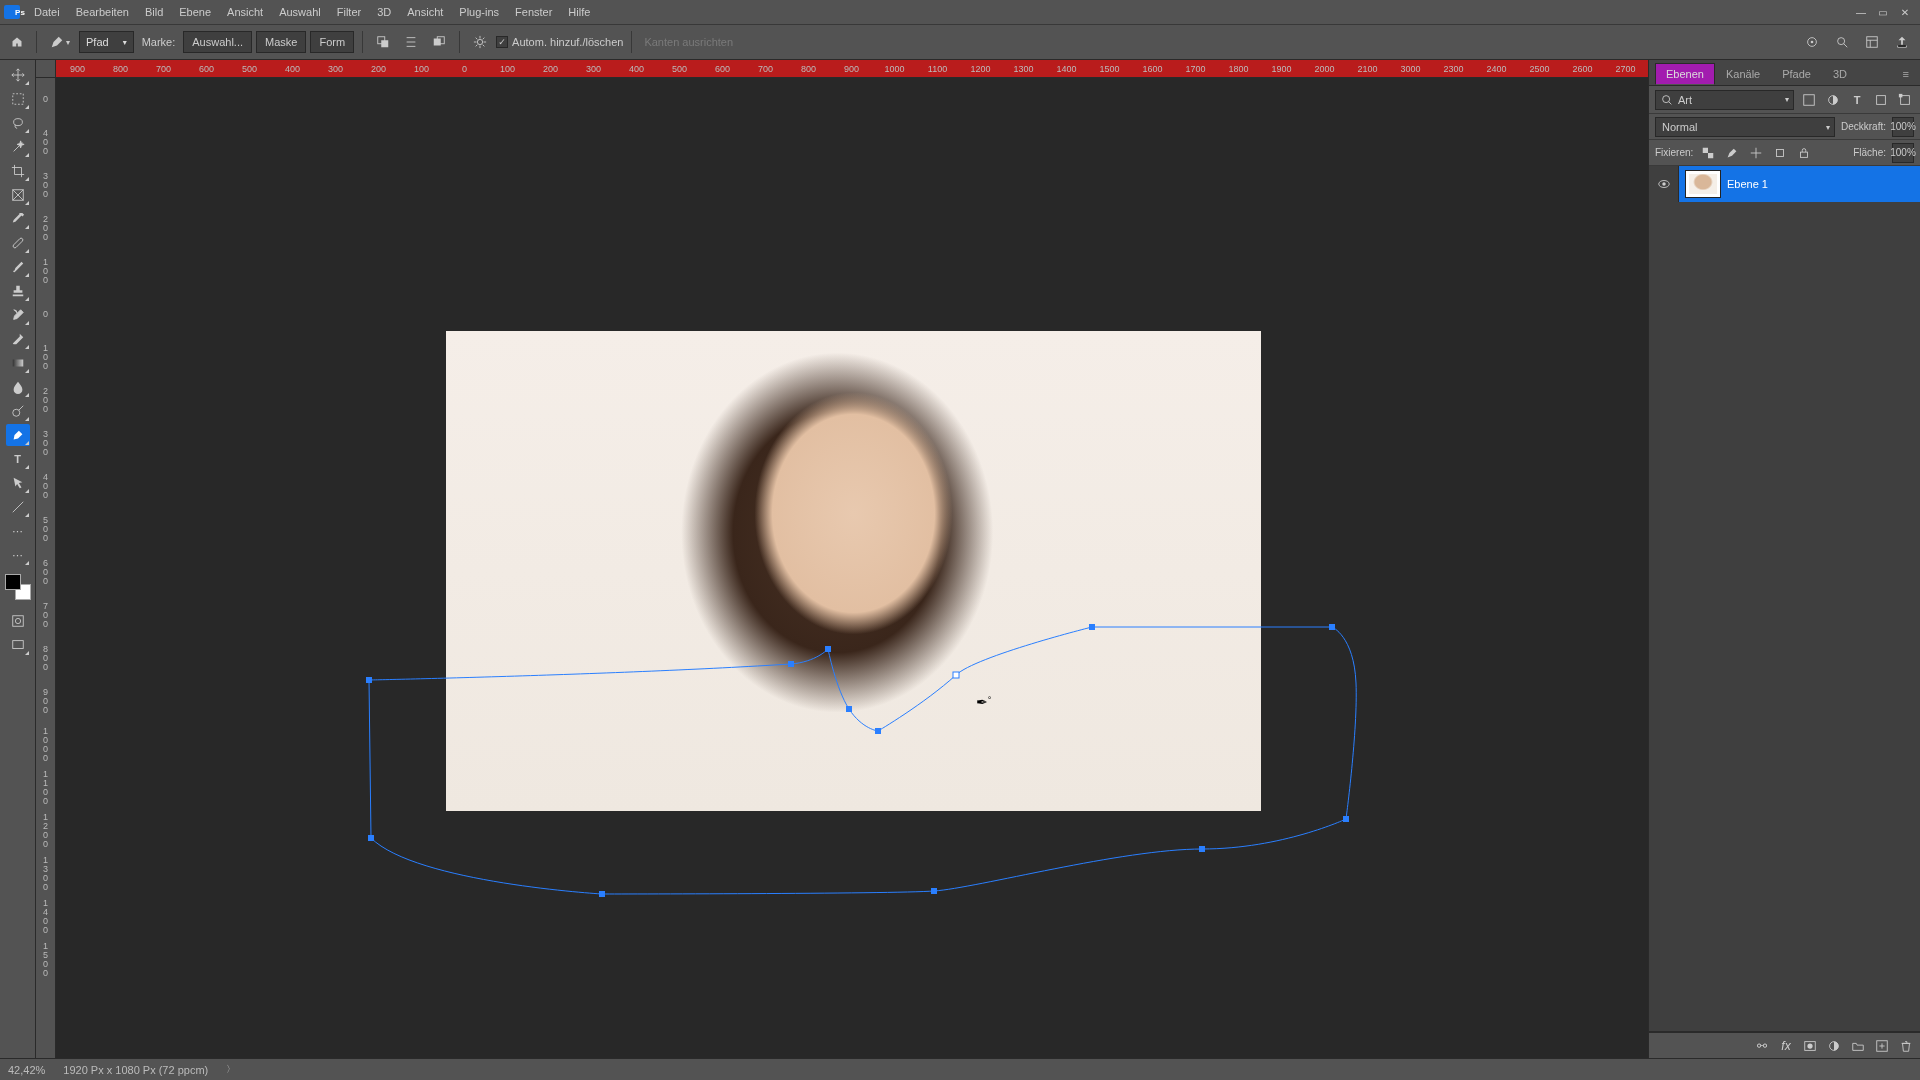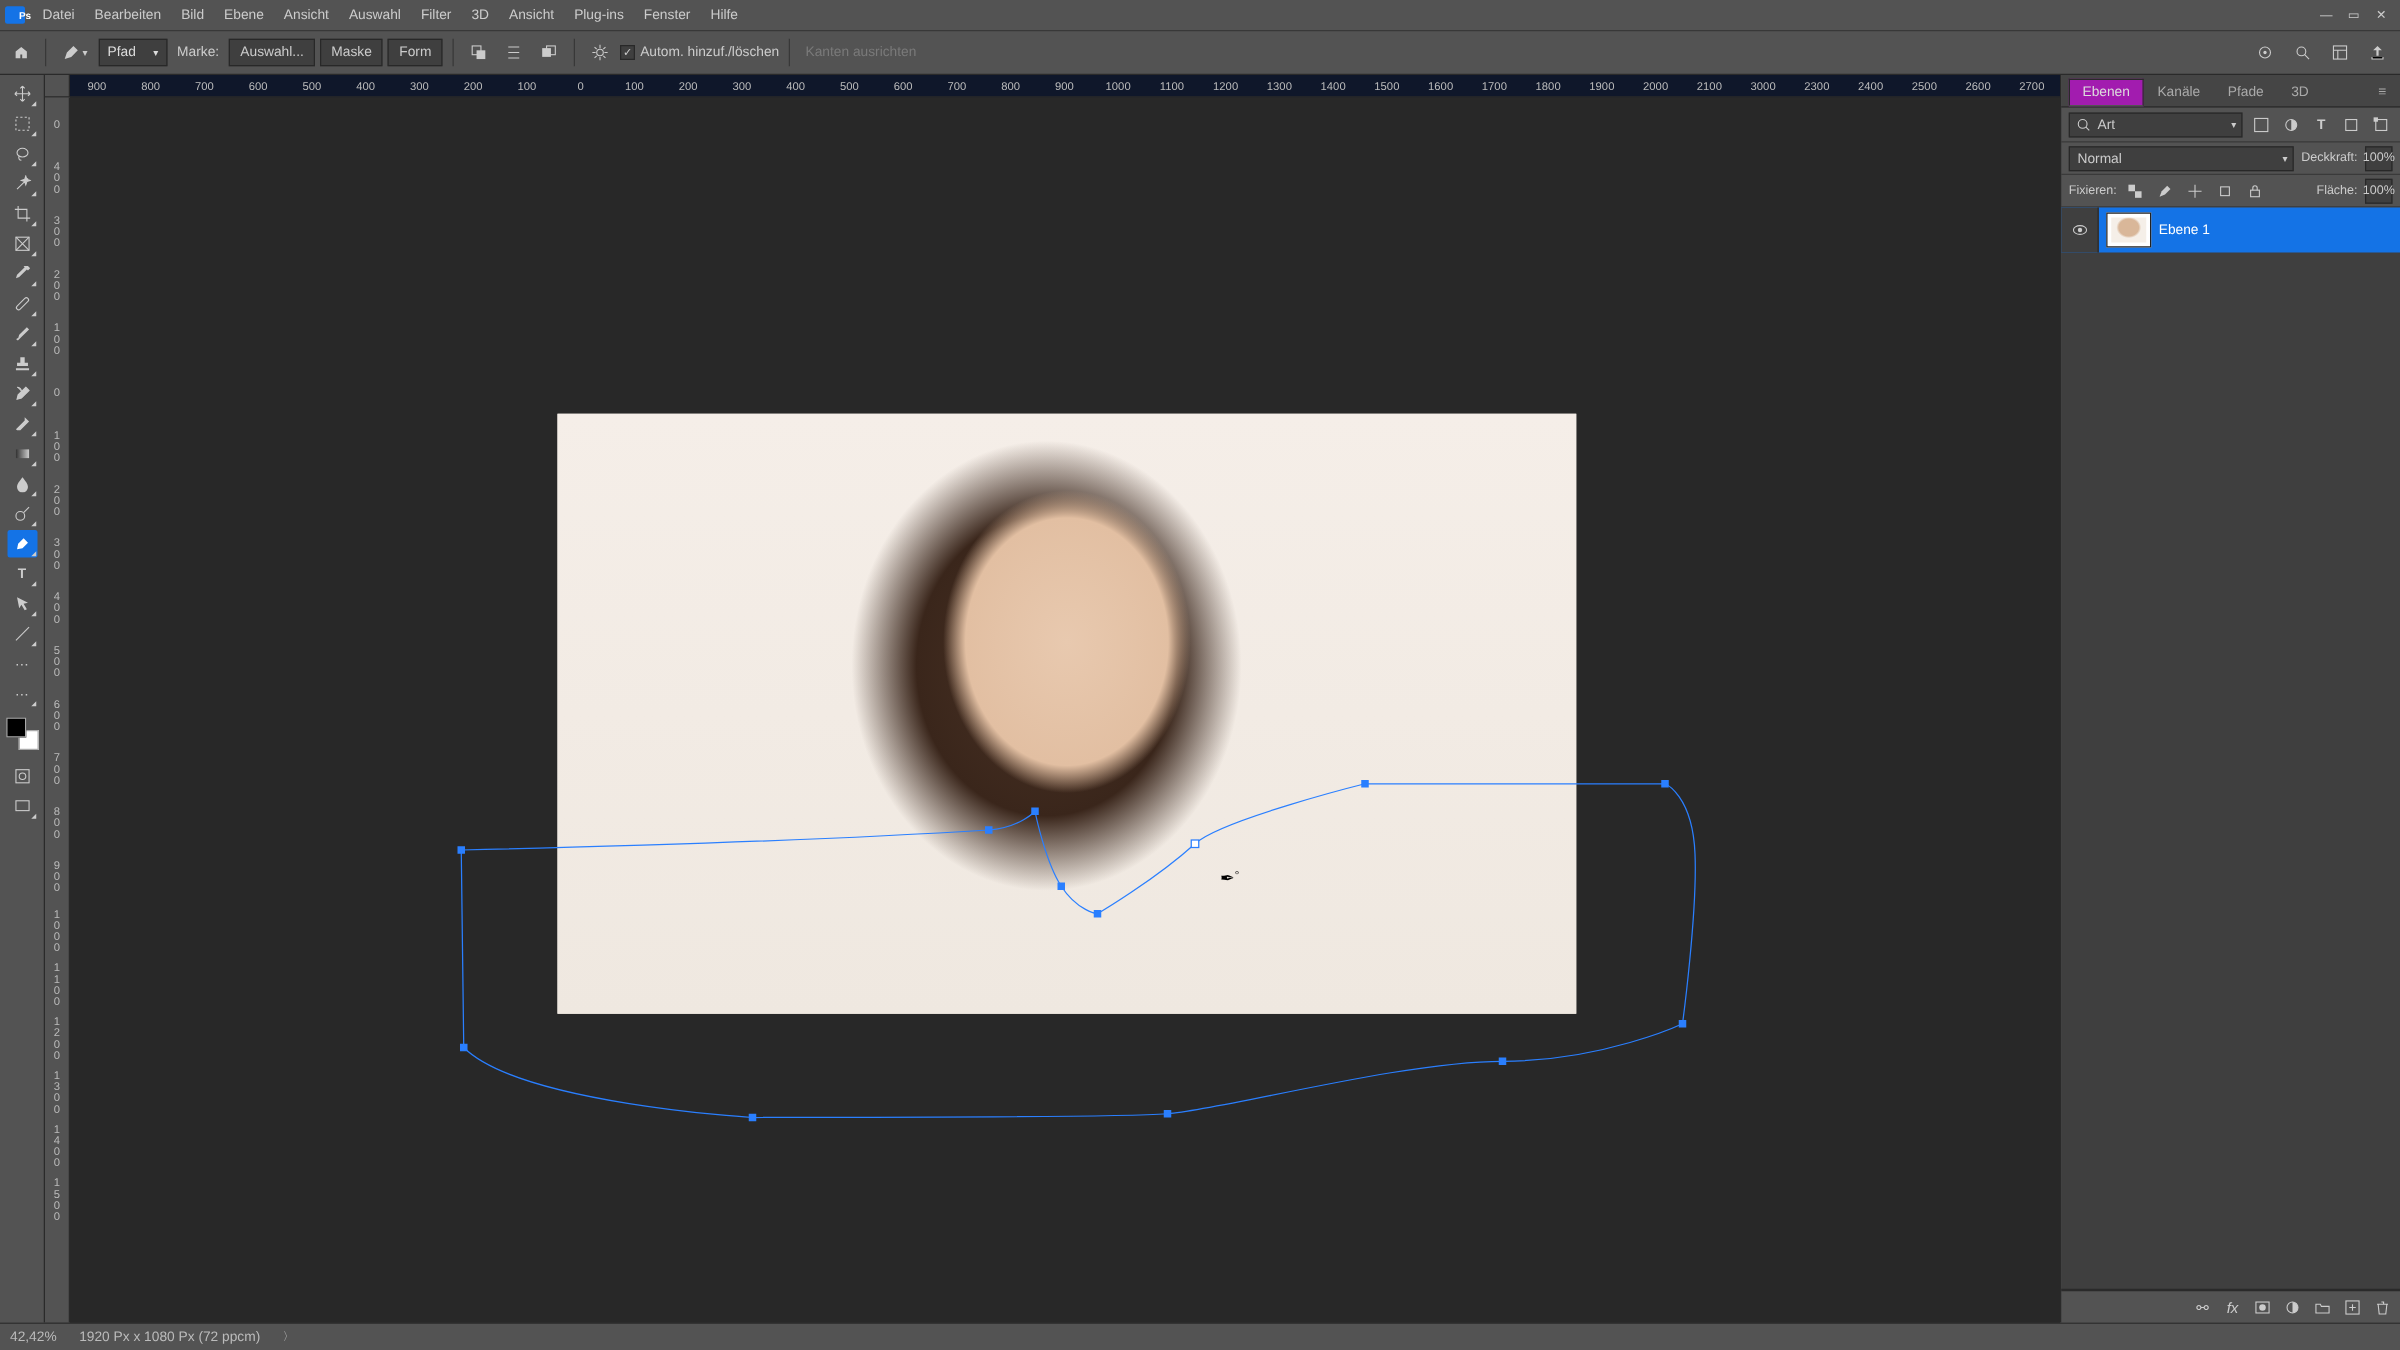--- a/index.html
+++ b/index.html
@@ -40,21 +40,21 @@
 .toolbar .swatch-fg { position: absolute; top: 0; left: 0; width: 16px; height: 16px; background: #000; border: 1px solid #aaa; }
 .toolbar .swatch-bg { position: absolute; bottom: 0; right: 0; width: 16px; height: 16px; background: #fff; border: 1px solid #aaa; }
 
 
 .doc-area { flex: 1; display: flex; flex-direction: column; background: #282828; }
 .doc-tabs { height: 24px; background: #3f3f3f; display: flex; align-items: flex-end; border-bottom: 1px solid #2a2a2a; }
 .doc-tab { height: 22px; background: #535353; border: 1px solid #2a2a2a; border-bottom: none; padding: 0 10px; display:flex; align-items:center; gap:8px; margin-left:4px; }
 .doc-tab .close { font-size: 10px; }
 .rulers-and-canvas { flex: 1; position: relative; display: grid; grid-template-columns: 20px 1fr; grid-template-rows: 18px 1fr; }
 .ruler-corner { background: #535353; border-right:1px solid #2a2a2a; border-bottom:1px solid #2a2a2a; }
-.ruler-h { background: #0f172a; border-bottom:1px solid #2a2a2a; display:flex; align-items:center; overflow:hidden; font-size:9px; color:#bbb; }
+.ruler-h { background: #b91c1c; border-bottom:1px solid #2a2a2a; display:flex; align-items:center; overflow:hidden; font-size:9px; color:#bbb; }
 .ruler-h .tick { width: 43px; text-align:center; flex-shrink:0; }
 .ruler-v { background: #535353; border-right:1px solid #2a2a2a; display:flex; flex-direction:column; overflow:hidden; font-size:9px; color:#bbb; }
 .ruler-v .vtick { height: 43px; display:flex; flex-direction:column; align-items:center; justify-content:center; line-height:9px; flex-shrink:0; }
 .canvas-wrap { background: #282828; position: relative; overflow:hidden; }
 .canvas { position:absolute; background:#f5efe8; }
 .photo { width:100%; height:100%; position:relative; overflow:hidden; }
 
 .photo { background:
   radial-gradient(ellipse 180px 220px at 50% 38%, #e8c9af 0%, #e2bfa2 45%, transparent 55%),
   radial-gradient(ellipse 260px 300px at 48% 42%, #4a3326 0%, #3a261b 40%, transparent 60%),

